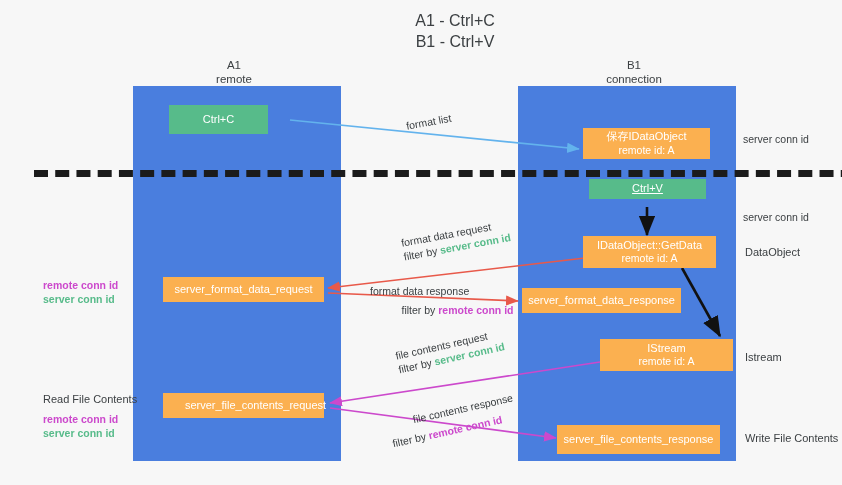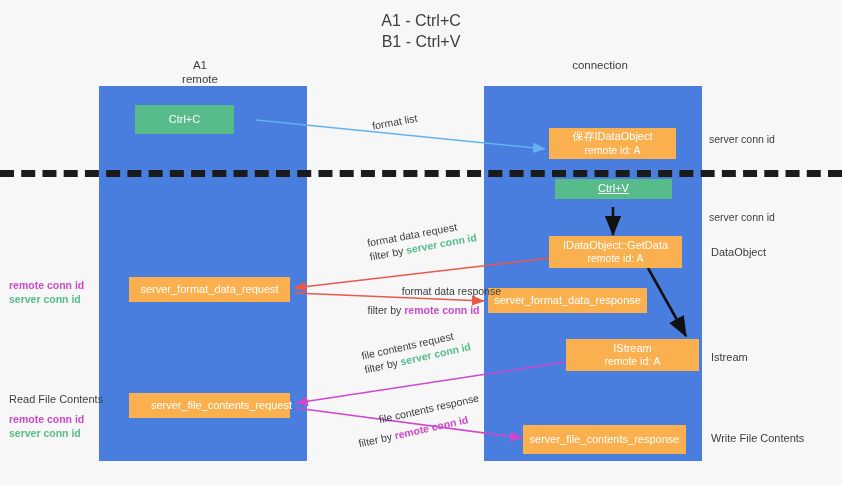--- a/index.html
+++ b/index.html
@@ -4,21 +4,21 @@
 <style>
   html,body{margin:0;padding:0;}
   body{
     width:842px;height:485px;
     background:#f7f7f7;
     font-family:"Liberation Sans","DejaVu Sans",sans-serif;
     position:relative;
     overflow:hidden;
     color:#3c4043;
   }
-  #stage{position:absolute;inset:0;}
+  #stage{position:absolute;inset:0;margin-left:34px;}
   .abs{position:absolute;}
 
   
   #title{
     left:0;top:10px;width:842px;text-align:center;
     font-size:16px;line-height:21px;color:#3c4043;
   }
 
   
   .lane-head{
@@ -72,20 +72,21 @@
   <div class="abs" id="title">
     <div>A1 - Ctrl+C</div>
     <div>B1 - Ctrl+V</div>
   </div>
 
   <div class="abs lane-head" style="left:140px;top:58px;width:120px;">
     <div>A1</div>
     <div>remote</div>
   </div>
   <div class="abs lane-head" style="left:540px;top:58px;width:120px;">
+    <div>B1</div>
     <div>connection</div>
   </div>
 
   <div class="abs lane" style="left:99px;top:86px;width:208px;height:375px;"></div>
   <div class="abs lane" style="left:484px;top:86px;width:218px;height:375px;"></div>
 
   <svg id="arrows" class="abs" viewBox="0 0 842 485" xmlns="http://www.w3.org/2000/svg">
     <defs>
       <marker id="ah-blue" markerWidth="9" markerHeight="9" refX="7.5" refY="3.2" orient="auto">
         <path d="M0,0 L8,3.2 L0,6.4 z" fill="#63b3ed"></path>
@@ -162,21 +163,21 @@
   </div>
 
   <div class="abs alabel rot-up" style="left:366px;top:236px;">
     <div>format data request</div>
     <div>
       <span>filter by </span><span class="hl-green">server conn id</span>
     </div>
   </div>
 
   <div class="abs alabel" style="left:336px;top:284px;">
-    <div style="text-align:right;width:165px;">format data response</div>
+    <div style="text-align:left;width:165px;">format data response</div>
     <div style="margin-top:5px;text-align:center;width:175px;">
       <span>filter by </span><span class="hl-mag">remote conn id</span>
     </div>
   </div>
 
   <div class="abs alabel rot-up2" style="left:360px;top:349px;">
     <div>file contents request</div>
     <div>
       <span>filter by </span><span class="hl-green">server conn id</span>
     </div>

